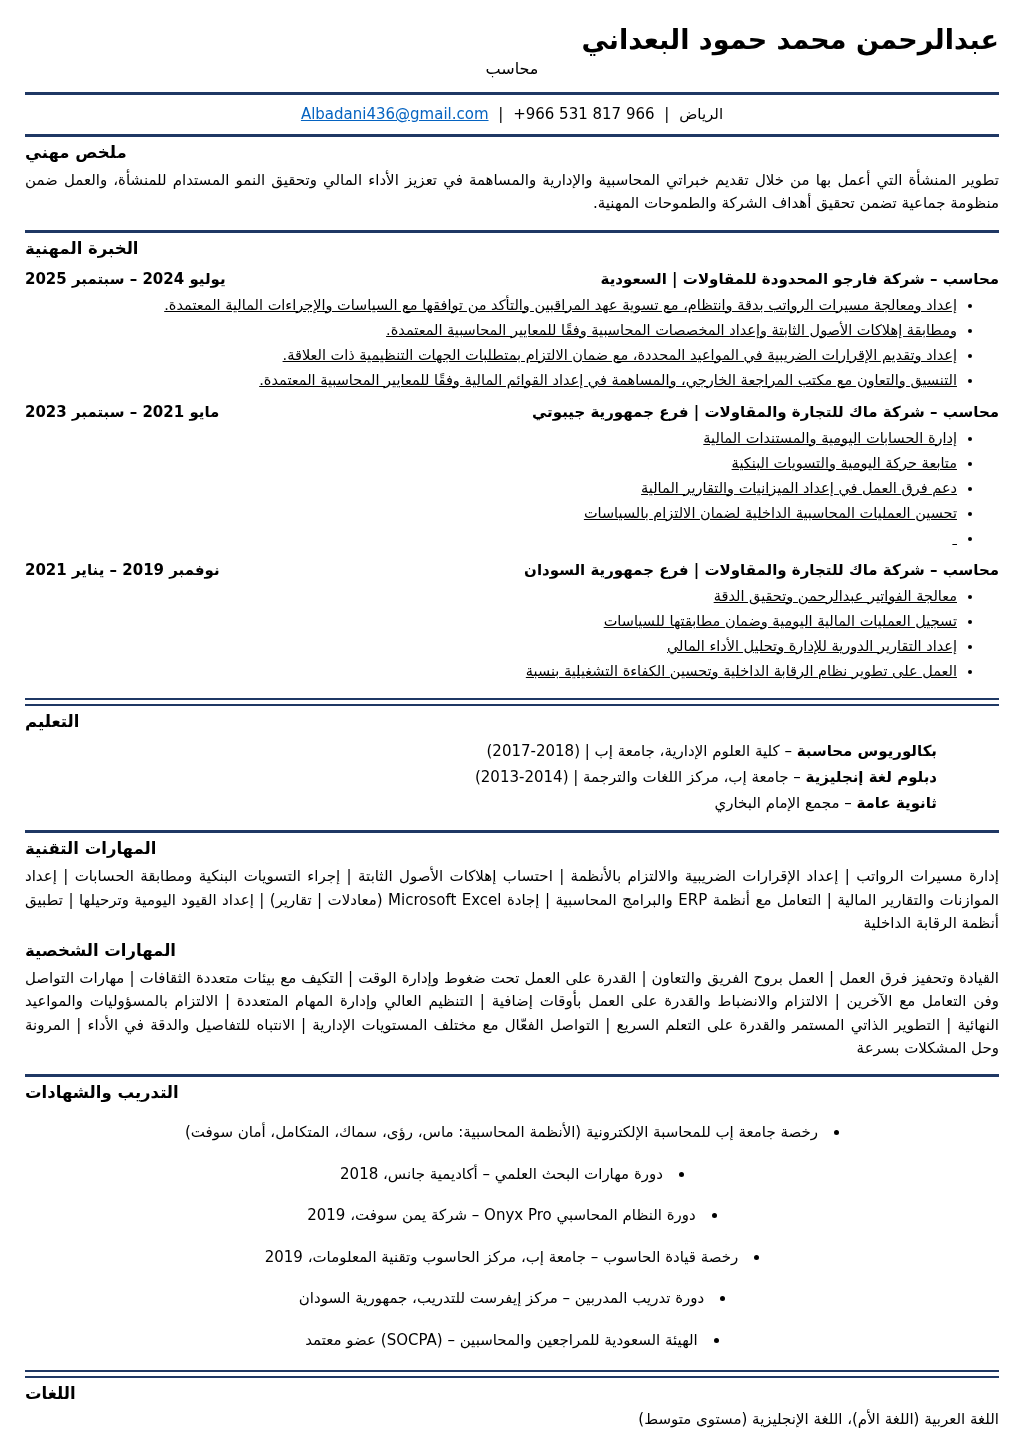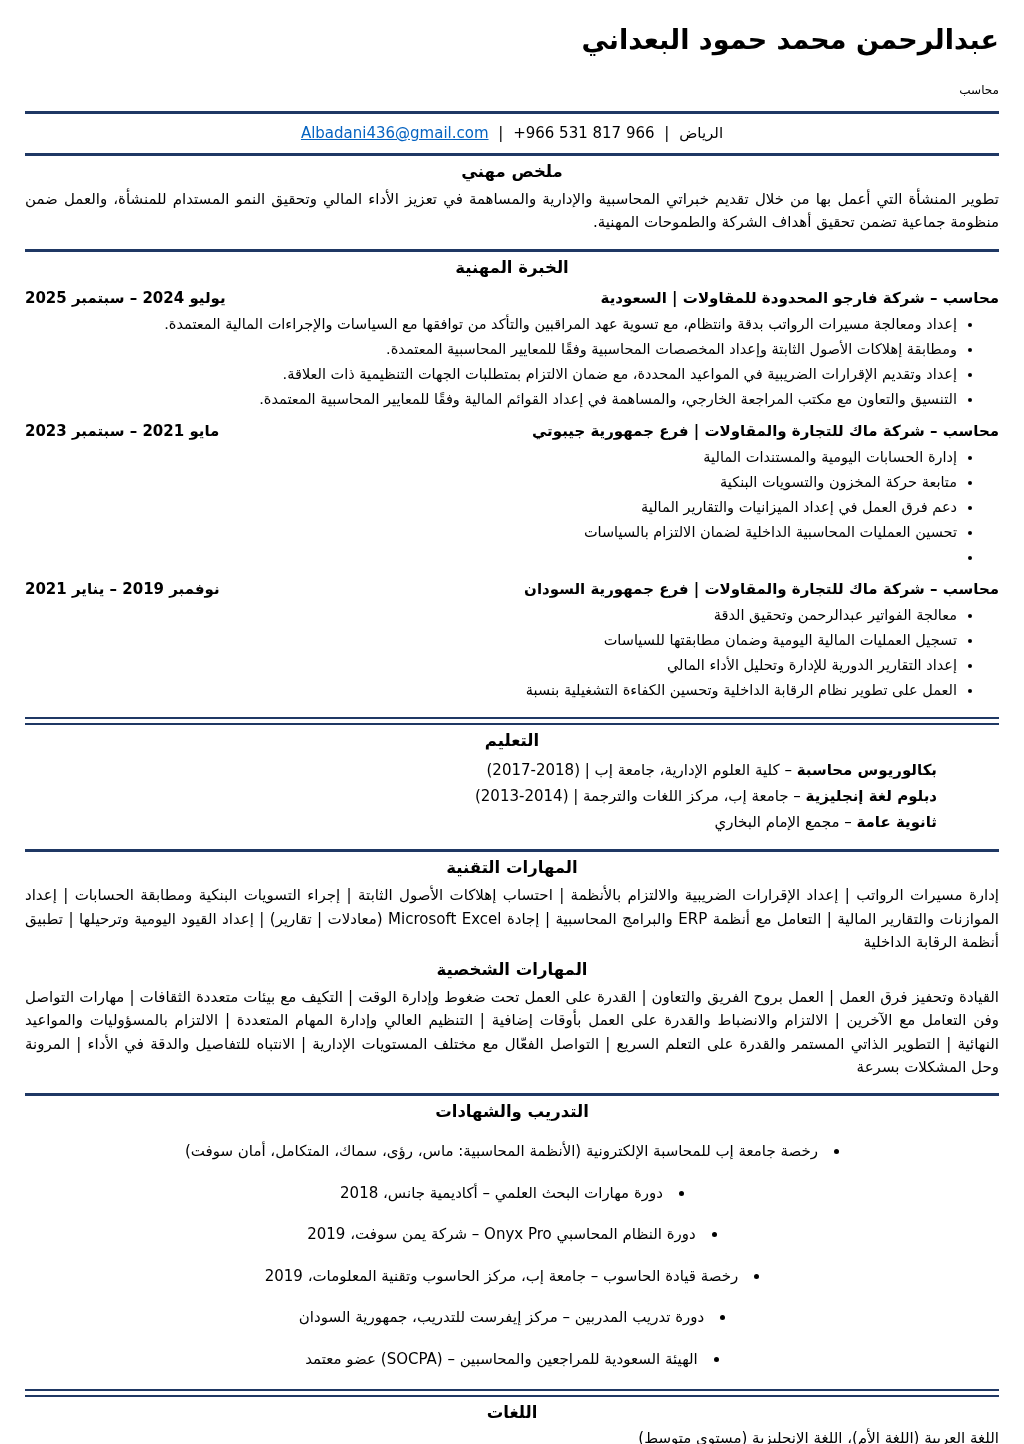--- a/index.html
+++ b/index.html
@@ -17,22 +17,23 @@
   .page { padding: 14px 25px 10px; }
 
   .name {
     text-align: right;
     font-size: 27px;
     font-weight: bold;
     margin-top: 10px;
     letter-spacing: 0.5px;
   }
   .subtitle {
-    font-size: 12px;
-    margin-top: 28px;
+    text-align: center;
+    font-size: 16px;
+    margin-top: 4px;
   }
 
   .rule {
     border-top: 3px solid var(--rule, #1f3864);
     margin: 14px 0 6px;
   }
   .rule.tight { margin: 11px 0 5px; }
   .rule.double {
     height: 8px;
     border-top: 2.5px solid var(--rule, #1f3864);
@@ -48,21 +49,21 @@
   .contact .sep { margin: 0 5px; }
   a.email {
     color: var(--link, #0563c1);
     text-decoration: underline;
     cursor: pointer;
   }
 
   h2.section {
     font-size: 16.5px;
     font-weight: bold;
-    text-align: center;
+    text-align: left;
     margin: 6px 0 7px;
   }
 
   p.flow {
     font-size: 15px;
     line-height: 1.55;
     text-align: justify;
   }
 
   .job-head {
@@ -72,20 +73,21 @@
     font-weight: bold;
     font-size: 15px;
     margin-top: 12px;
   }
   .job-head .job-dates { white-space: nowrap; }
 
   ul.bullets {
     list-style: disc;
     padding-right: 42px;
     margin: 7px 0 6px;
+    text-decoration: underline;
   }
   ul.bullets li {
     font-size: 14.5px;
     line-height: 1.45;
     margin: 4px 0;
     text-align: right;
     padding-left: 6px;
   }
 
   .edu-row {
@@ -154,21 +156,21 @@
     </ul>
   </div>
 
   <div class="job">
     <div class="job-head">
       <span class="job-title">محاسب – شركة ماك للتجارة والمقاولات | فرع جمهورية جيبوتي</span>
       <span class="job-dates">مايو 2021 – سبتمبر 2023</span>
     </div>
     <ul class="bullets">
       <li>إدارة الحسابات اليومية والمستندات المالية</li>
-      <li>متابعة حركة المخزون والتسويات البنكية</li>
+      <li>متابعة حركة اليومية والتسويات البنكية</li>
       <li>دعم فرق العمل في إعداد الميزانيات والتقارير المالية</li>
       <li>تحسين العمليات المحاسبية الداخلية لضمان الالتزام بالسياسات</li>
       <li>&nbsp;</li>
     </ul>
   </div>
 
   <div class="job">
     <div class="job-head">
       <span class="job-title">محاسب – شركة ماك للتجارة والمقاولات | فرع جمهورية السودان</span>
       <span class="job-dates">نوفمبر 2019 – يناير 2021</span>

